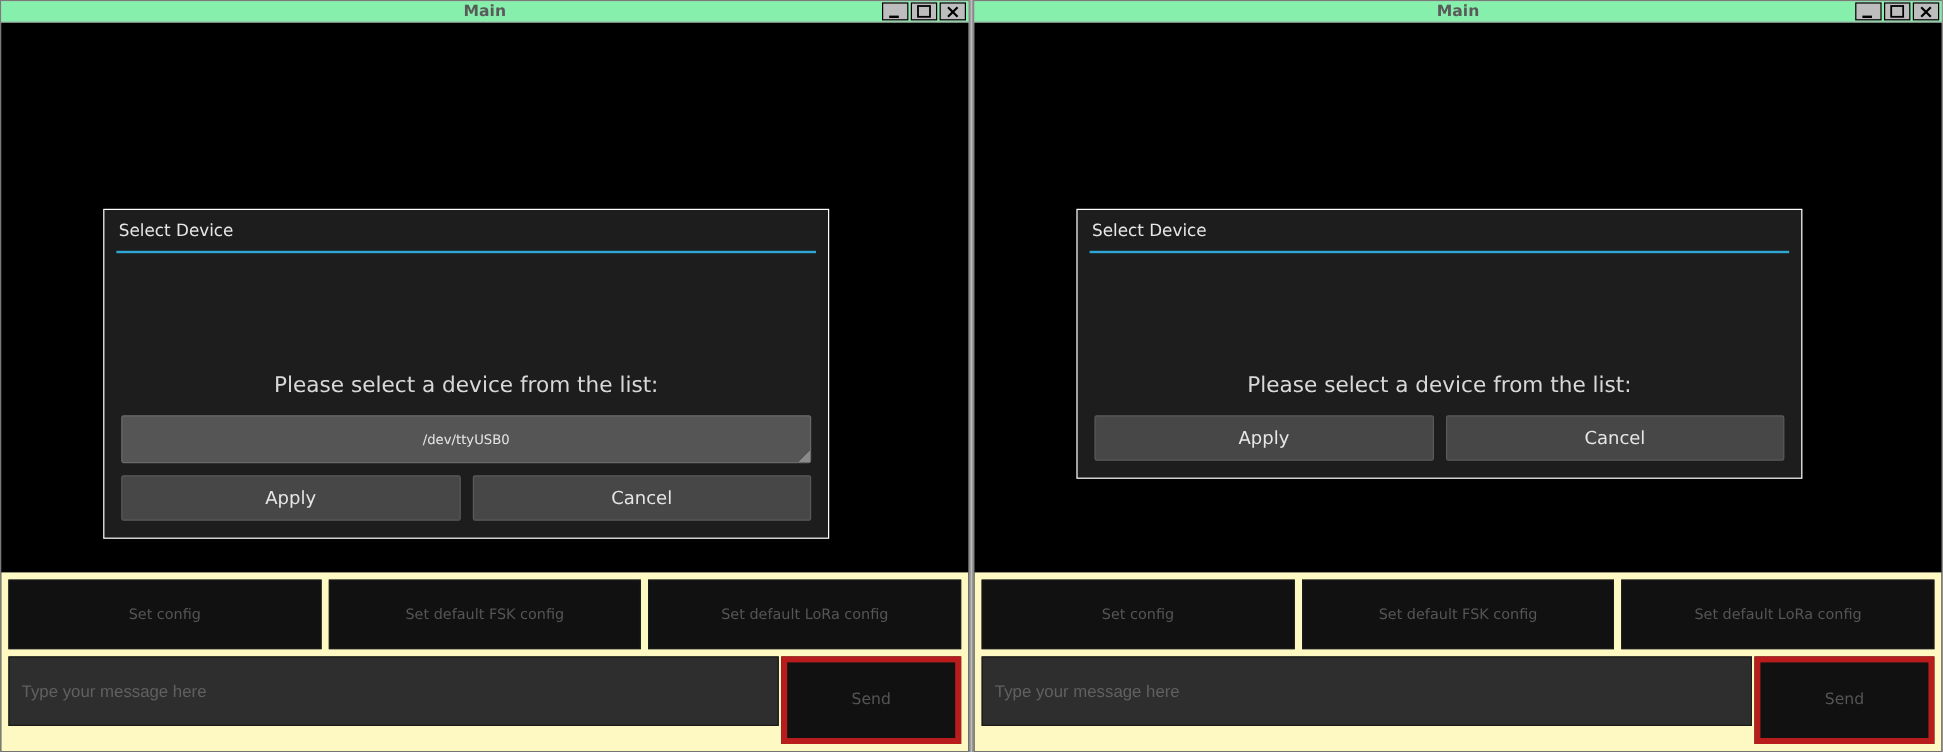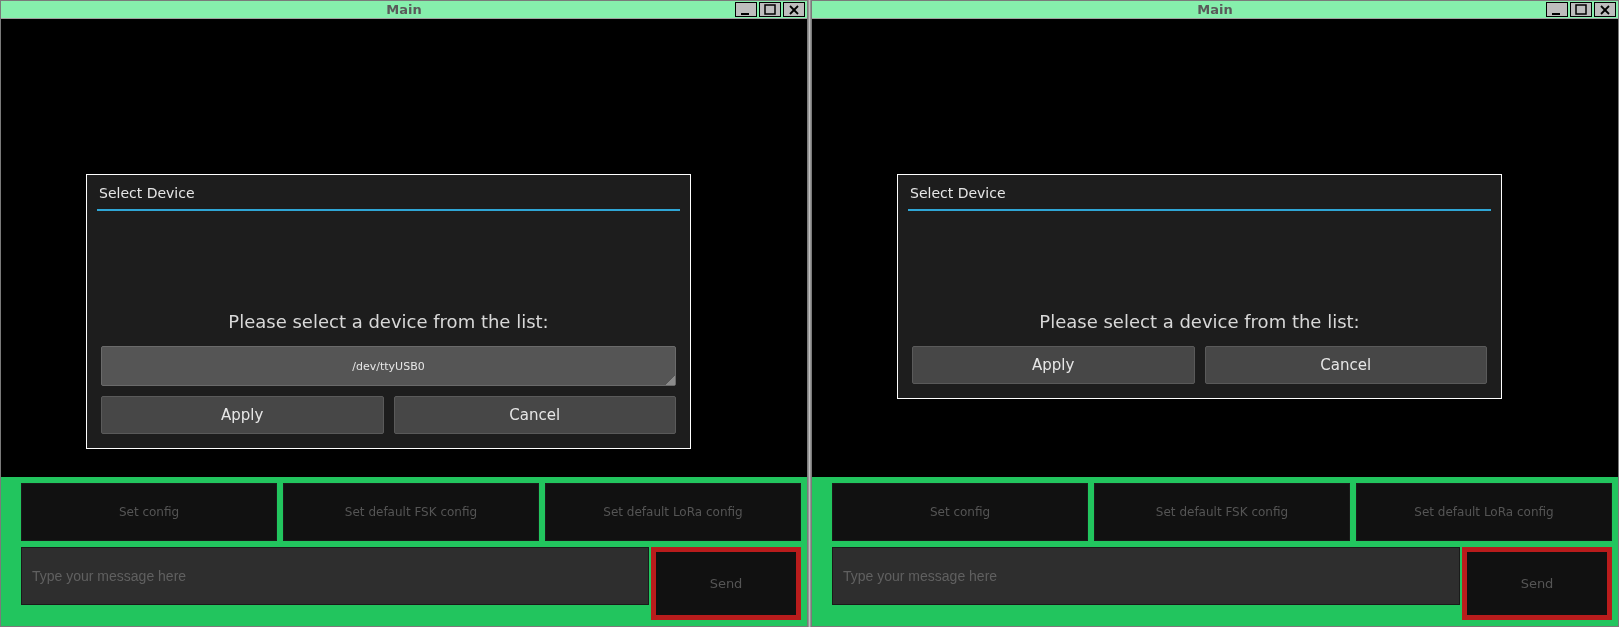--- a/index.html
+++ b/index.html
@@ -65,22 +65,22 @@
   .client {
     flex: 1;
     background: #000;
     position: relative;
     overflow: hidden;
   }
   
   .bottombar {
     position: absolute;
     left: 0; right: 0; bottom: 0;
-    background: #22c55e;
-    padding: 6px 6px 6px 20px;
+    background: #fef9c3;
+    padding: 6px 6px 6px 6px;
   }
   .cfg-row {
     display: flex;
     gap: 6px;
     margin-bottom: 6px;
   }
   .cfg-btn {
     flex: 1;
     height: 58px;
     background: #111111;

